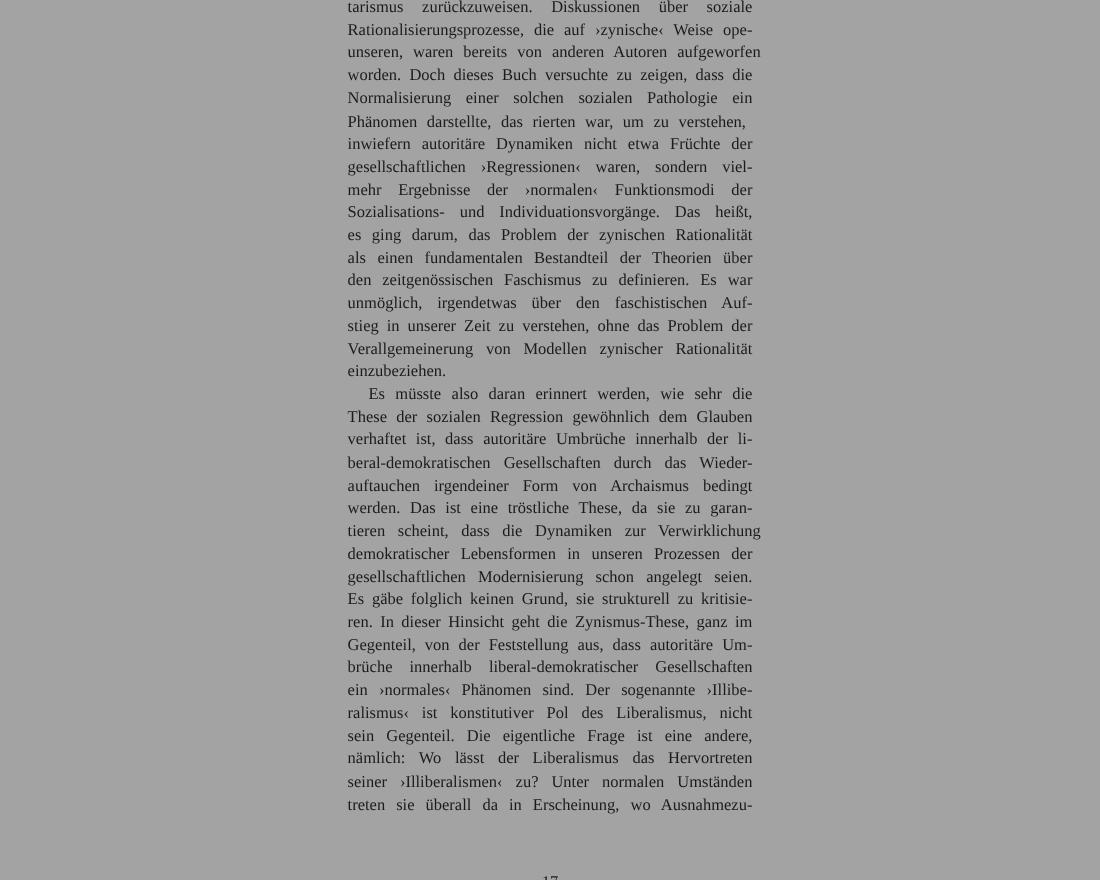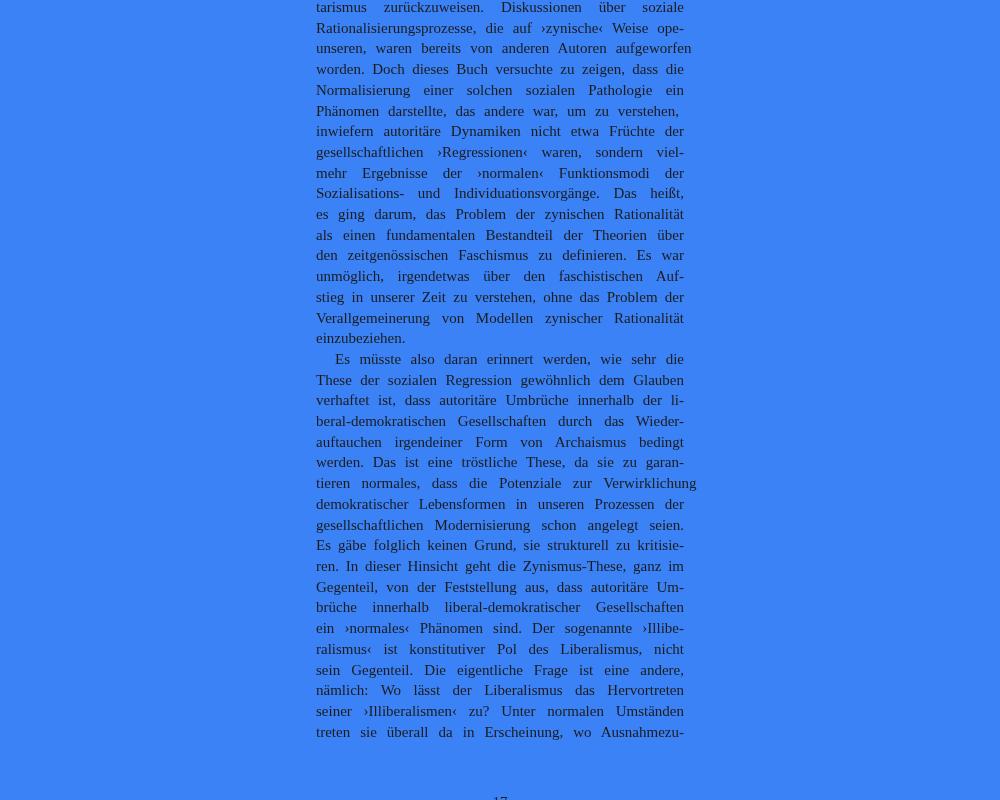--- a/index.html
+++ b/index.html
@@ -11,21 +11,21 @@
     width: 1000px;
     height: 800px;
     position: relative;
     overflow: hidden;
     font-family: "Liberation Serif", "DejaVu Serif", serif;
     color: #1b1b1b;
   }
   .page {
     position: absolute;
     inset: 0;
-    background: #3b82f6;
+    background: #a3a3a3;
   }
   .text-column {
     position: absolute;
     left: 316px;
     top: -3px;
     width: 368px;
   }
   .para {
     margin: 0;
     padding: 0;
@@ -57,41 +57,41 @@
 <body>
 
 <div class="page">
   <main class="text-column" id="text-column">
       <div class="para">
         <div class="line"><span style="word-spacing: 13.1641px;">tarismus zurückzuweisen. Diskussionen über soziale</span></div>
         <div class="line"><span style="word-spacing: 5.25312px;">Rationalisierungsprozesse, die auf ›zynische‹ Weise ope-</span></div>
         <div class="line"><span style="word-spacing: 5.3151px;">unseren, waren bereits von anderen Autoren aufgeworfen</span></div>
         <div class="line"><span style="word-spacing: 3.7207px;">worden. Doch dieses Buch versuchte zu zeigen, dass die</span></div>
         <div class="line"><span style="word-spacing: 9.53438px;">Normalisierung einer solchen sozialen Pathologie ein</span></div>
-        <div class="line"><span style="word-spacing: 4.9308px;">Phänomen darstellte, das andere war, um zu verstehen,</span></div>
+        <div class="line"><span style="word-spacing: 4.9308px;">Phänomen darstellte, das rierten war, um zu verstehen,</span></div>
         <div class="line"><span style="word-spacing: 6.21615px; margin-top: 27px;">inwiefern autoritäre Dynamiken nicht etwa Früchte der</span></div>
         <div class="line"><span style="word-spacing: 9.83984px;">gesellschaftlichen ›Regressionen‹ waren, sondern viel-</span></div>
         <div class="line"><span style="word-spacing: 11.4187px;">mehr Ergebnisse der ›normalen‹ Funktionsmodi der</span></div>
         <div class="line"><span style="word-spacing: 9.78906px;">Sozialisations- und Individuationsvorgänge. Das heißt,</span></div>
         <div class="line"><span style="word-spacing: 5.79688px; font-family: Liberation Serif, serif;">es ging darum, das Problem der zynischen Rationalität</span></div>
         <div class="line"><span style="word-spacing: 6.67708px;">als einen fundamentalen Bestandteil der Theorien über</span></div>
         <div class="line"><span style="word-spacing: 6.13802px;">den zeitgenössischen Faschismus zu definieren. Es war</span></div>
         <div class="line"><span style="word-spacing: 9.8375px;">unmöglich, irgendetwas über den faschistischen Auf-</span></div>
         <div class="line"><span style="word-spacing: 3.49306px;">stieg in unserer Zeit zu verstehen, ohne das Problem der</span></div>
         <div class="line"><span style="word-spacing: 7.85938px;">Verallgemeinerung von Modellen zynischer Rationalität</span></div>
         <div class="line"><span>einzubeziehen.</span></div>
       </div>
       <div class="para">
         <div class="line indent"><span style="word-spacing: 5.66797px;">Es müsste also daran erinnert werden, wie sehr die</span></div>
         <div class="line"><span style="word-spacing: 4.68229px;">These der sozialen Regression gewöhnlich dem Glauben</span></div>
         <div class="line"><span style="word-spacing: 4.96875px;">verhaftet ist, dass autoritäre Umbrüche innerhalb der li-</span></div>
         <div class="line"><span style="word-spacing: 8.16406px;">beral-demokratischen Gesellschaften durch das Wieder-</span></div>
         <div class="line"><span style="word-spacing: 8.91875px;">auftauchen irgendeiner Form von Archaismus bedingt</span></div>
         <div class="line"><span style="word-spacing: 5.05208px;">werden. Das ist eine tröstliche These, da sie zu garan-</span></div>
-        <div class="line"><span style="word-spacing: 7.71354px;">tieren normales, dass die Potenziale zur Verwirklichung</span></div>
+        <div class="line"><span style="word-spacing: 7.71354px;">tieren scheint, dass die Dynamiken zur Verwirklichung</span></div>
         <div class="line"><span style="word-spacing: 6.54063px;">demokratischer Lebensformen in unseren Prozessen der</span></div>
         <div class="line"><span style="word-spacing: 7.33594px;">gesellschaftlichen Modernisierung schon angelegt seien.</span></div>
         <div class="line"><span style="word-spacing: 3.35352px; margin-top: 26px;">Es gäbe folglich keinen Grund, sie strukturell zu kritisie-</span></div>
         <div class="line"><span style="word-spacing: 2.99023px;">ren. In dieser Hinsicht geht die Zynismus-These, ganz im</span></div>
         <div class="line"><span style="word-spacing: 4.42634px;">Gegenteil, von der Feststellung aus, dass autoritäre Um-</span></div>
         <div class="line"><span style="word-spacing: 11.7396px;">brüche innerhalb liberal-demokratischer Gesellschaften</span></div>
         <div class="line"><span style="word-spacing: 6.41667px;">ein ›normales‹ Phänomen sind. Der sogenannte ›Illibe-</span></div>
         <div class="line"><span style="word-spacing: 7.9349px;">ralismus‹ ist konstitutiver Pol des Liberalismus, nicht</span></div>
         <div class="line"><span style="word-spacing: 7.29018px;">sein Gegenteil. Die eigentliche Frage ist eine andere,</span></div>
         <div class="line"><span style="word-spacing: 8.67708px;">nämlich: Wo lässt der Liberalismus das Hervortreten</span></div>

